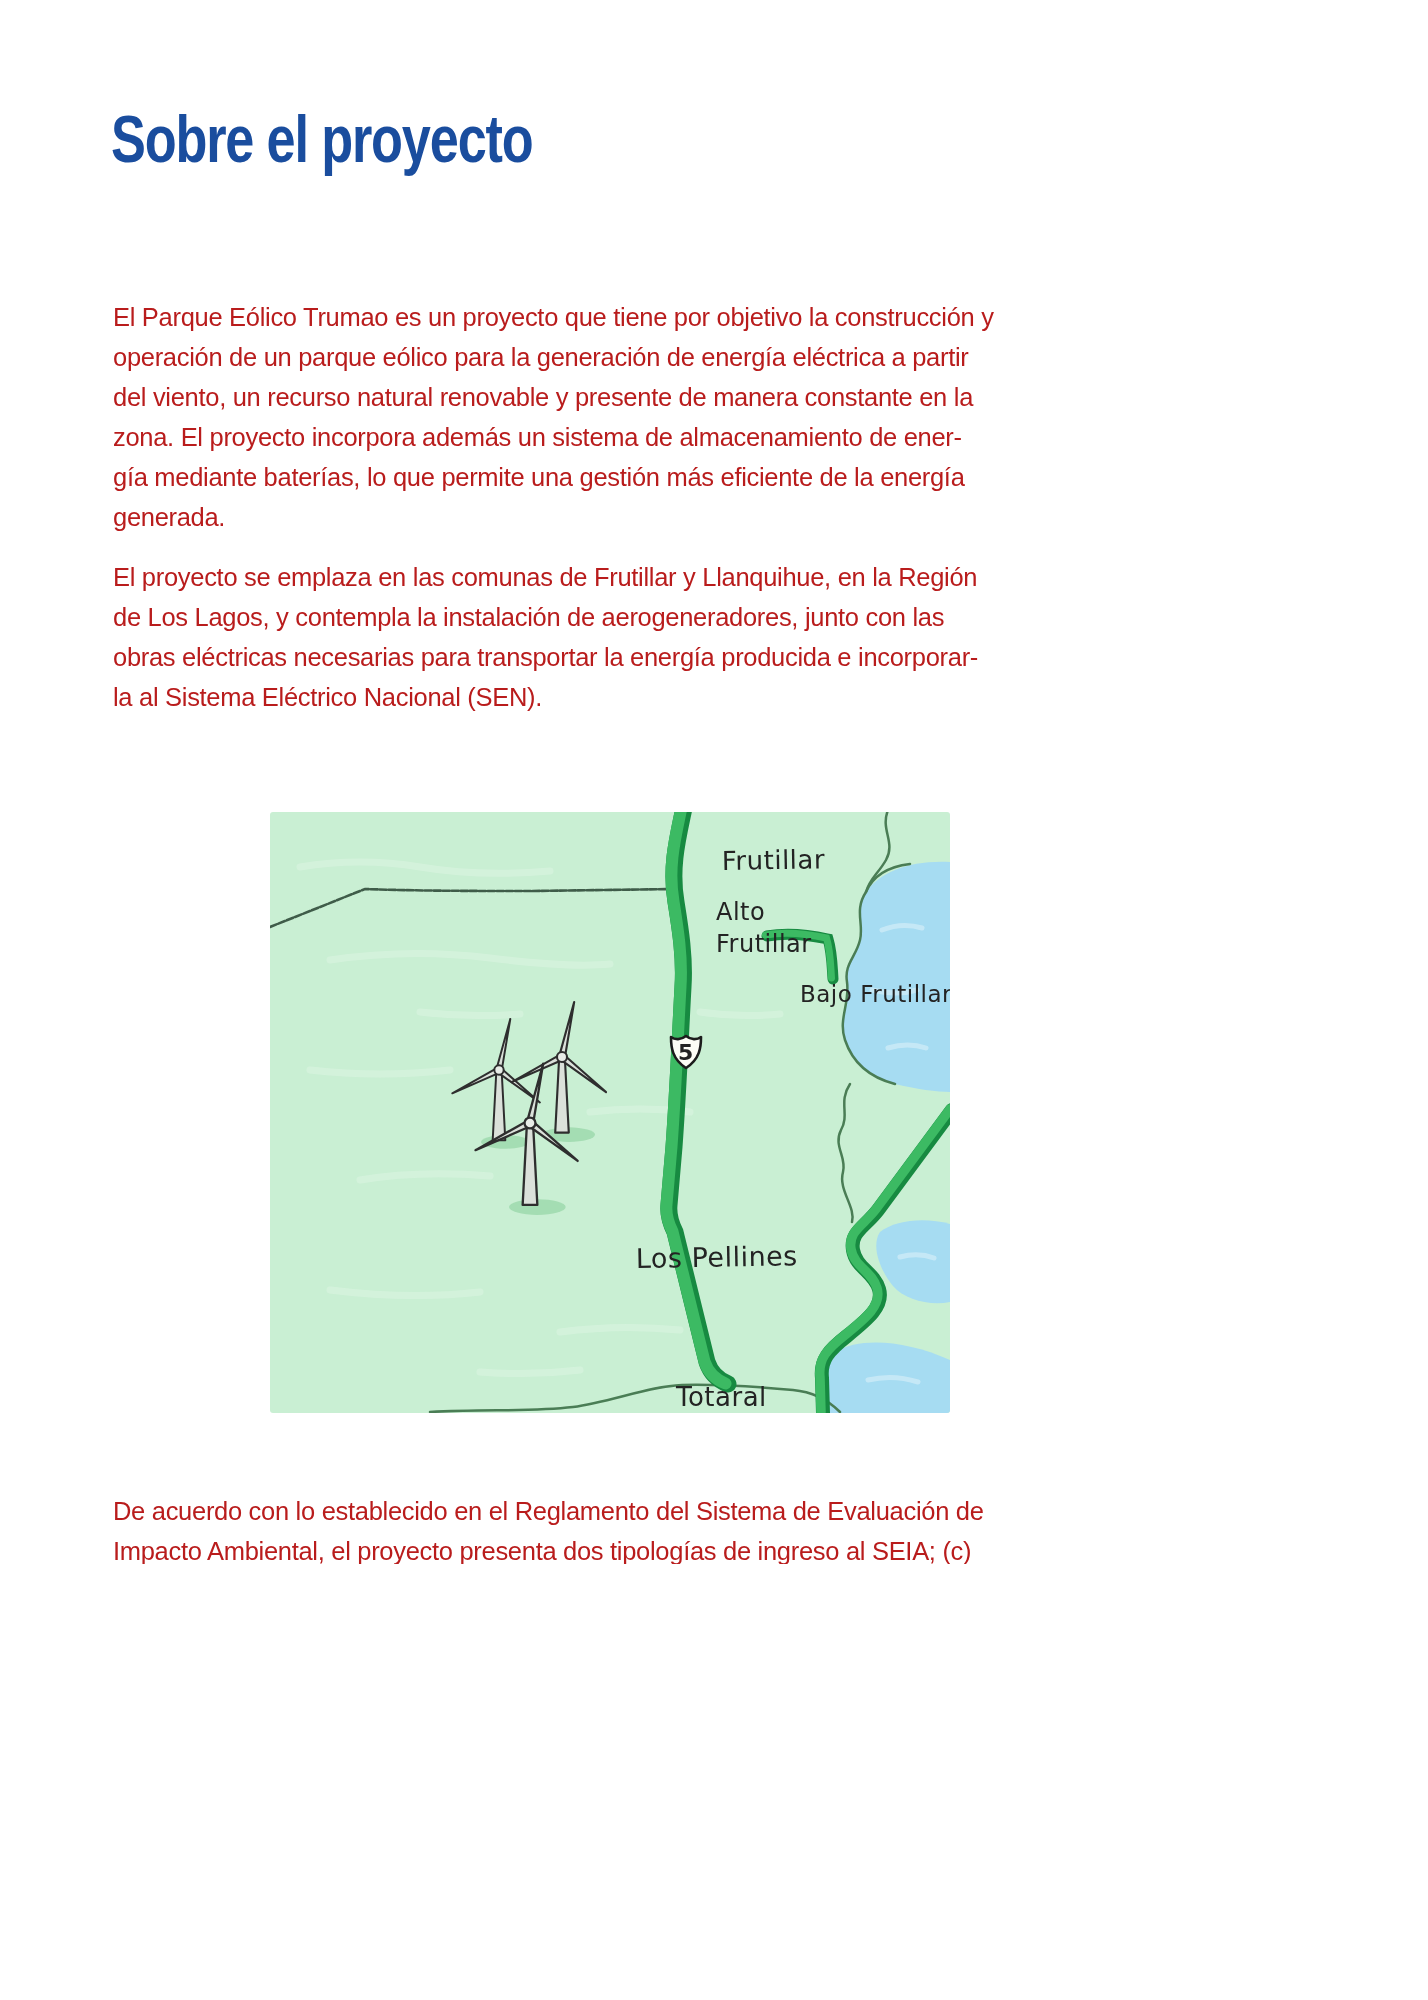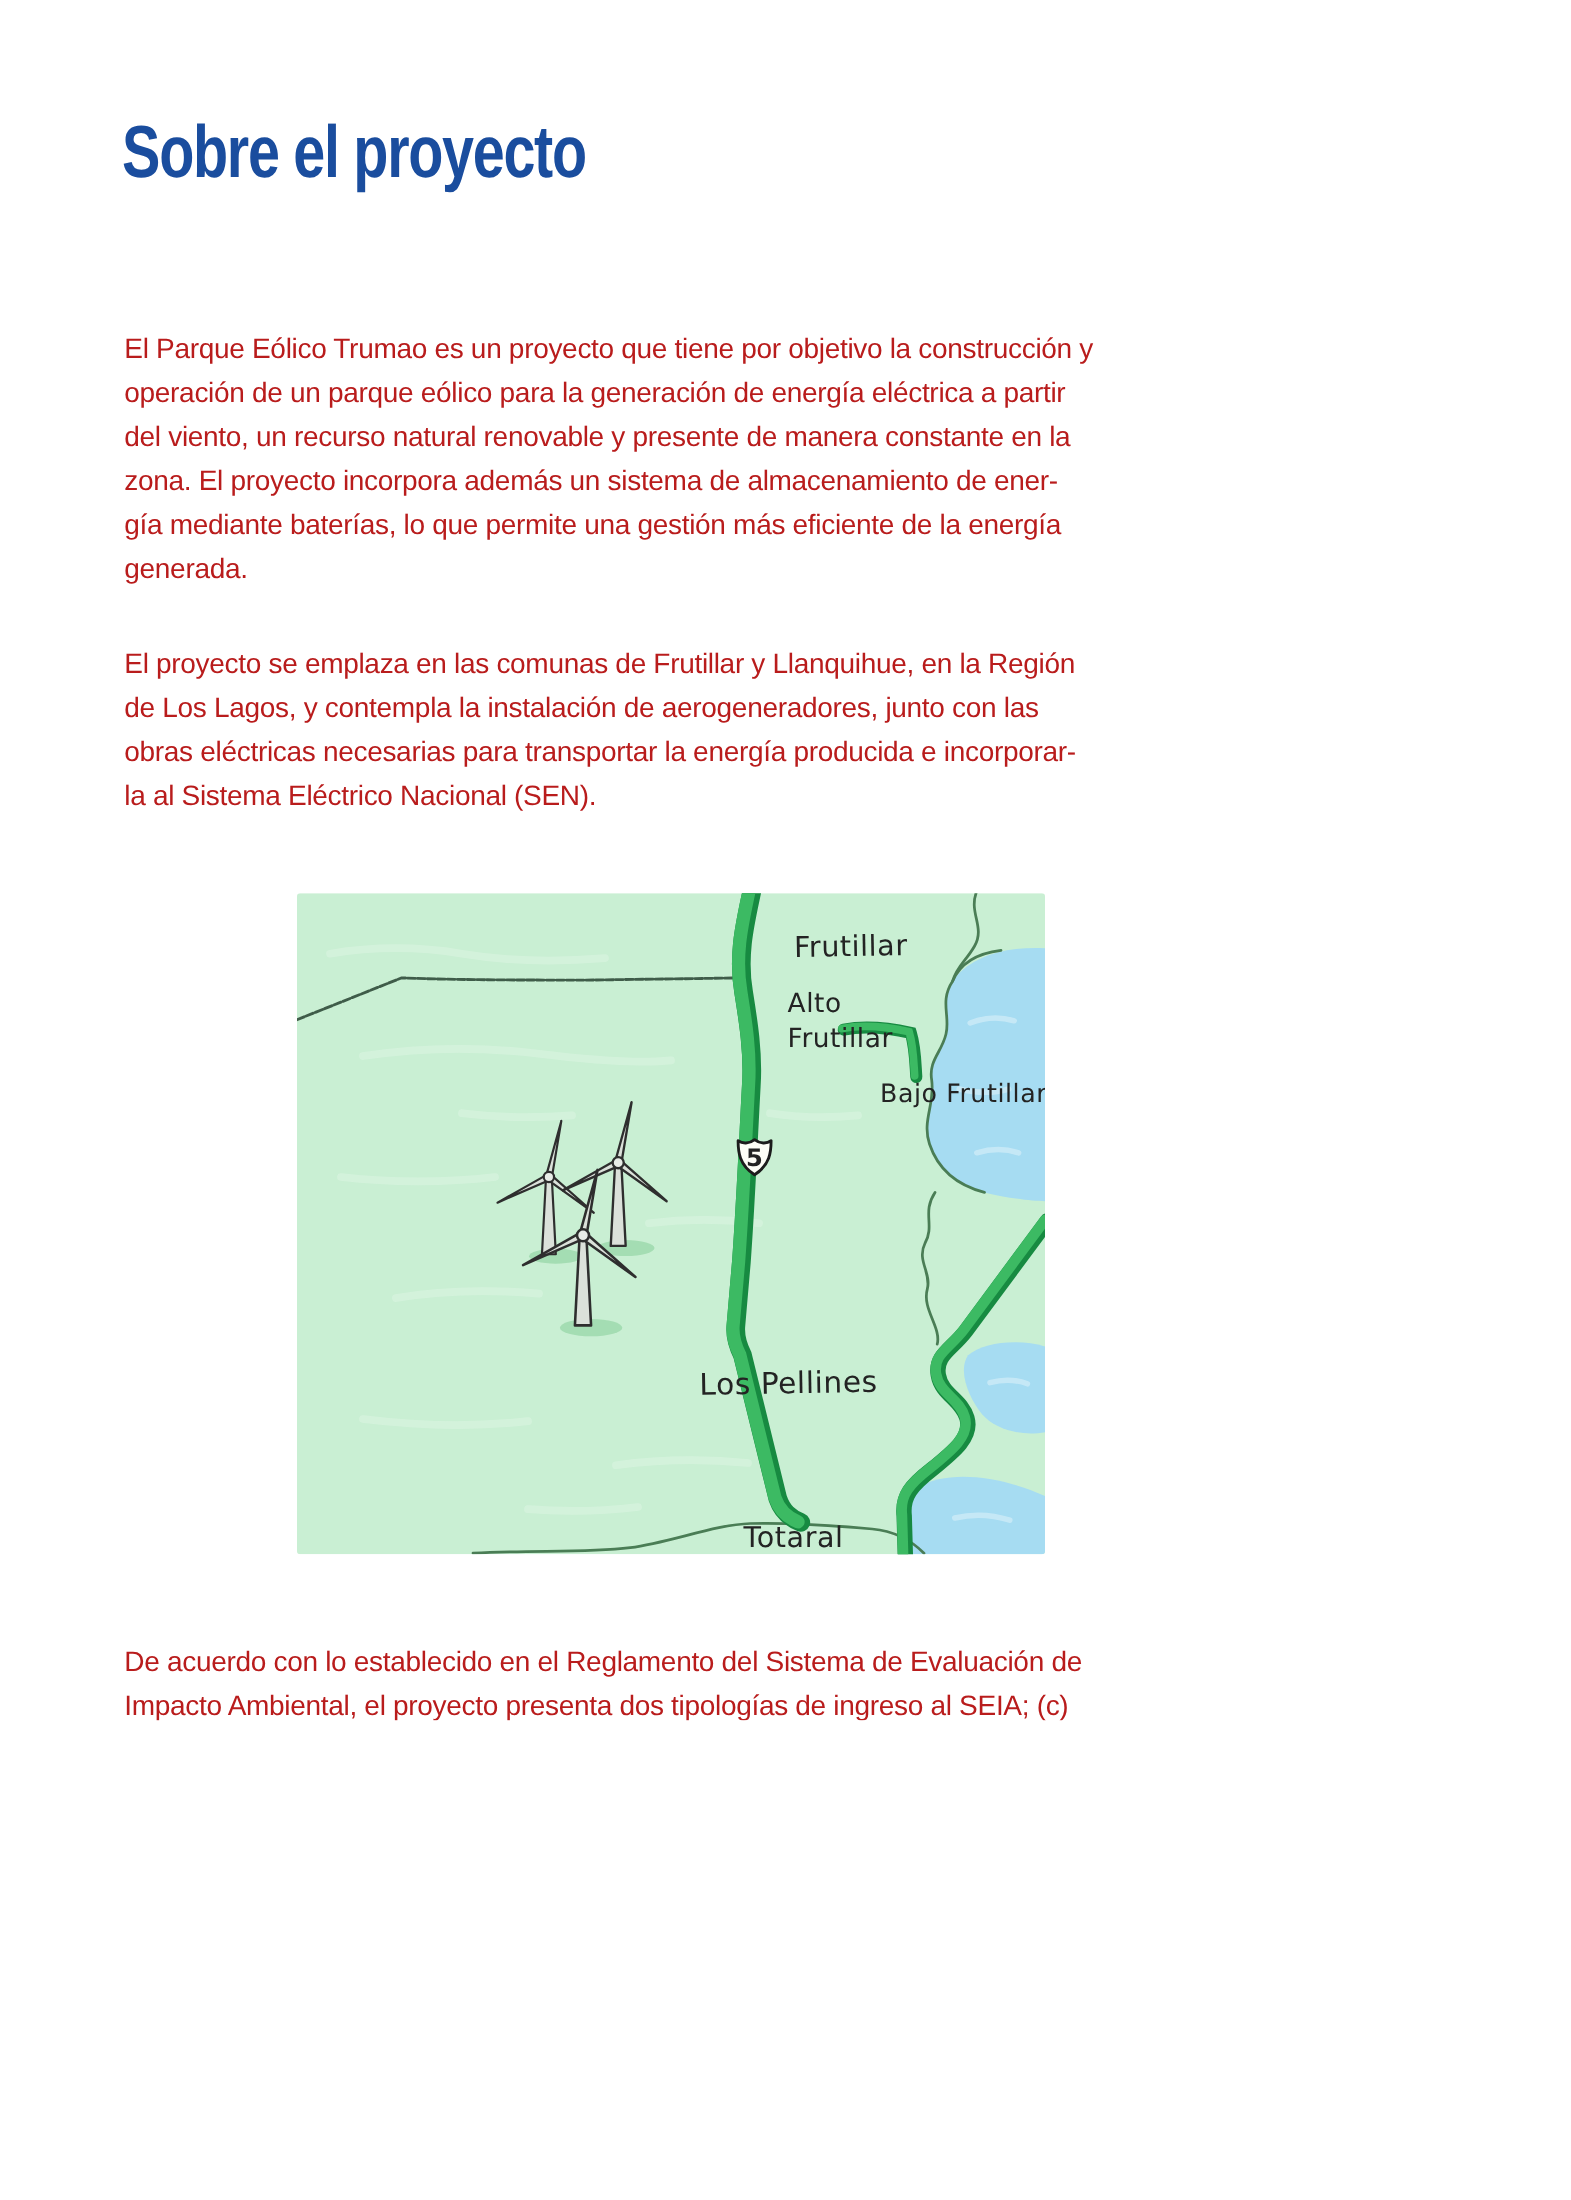--- a/index.html
+++ b/index.html
@@ -16,21 +16,21 @@
     color:#1a4d9e;letter-spacing:-1.5px;
     transform:scaleX(0.78);transform-origin:left top;
     white-space:nowrap;
   }
   .body-text{
     position:absolute;left:113px;margin:0;
     font-size:25.5px;line-height:40px;letter-spacing:-0.3px;
     color:#b91c1c;white-space:pre-line;
   }
   .p1{top:297px;}
-  .p2{top:584px;}
+  .p2{top:557px;}
   .p3{top:1491px;}
   .map-figure{
     position:absolute;left:270px;top:812px;width:680px;height:601px;margin:0;
   }
   .map-figure svg{display:block;border-radius:3px;}
   .map-label{
     font-family:"DejaVu Sans",sans-serif;
     fill:#232323;letter-spacing:0.5px;
   }
   .footer{

